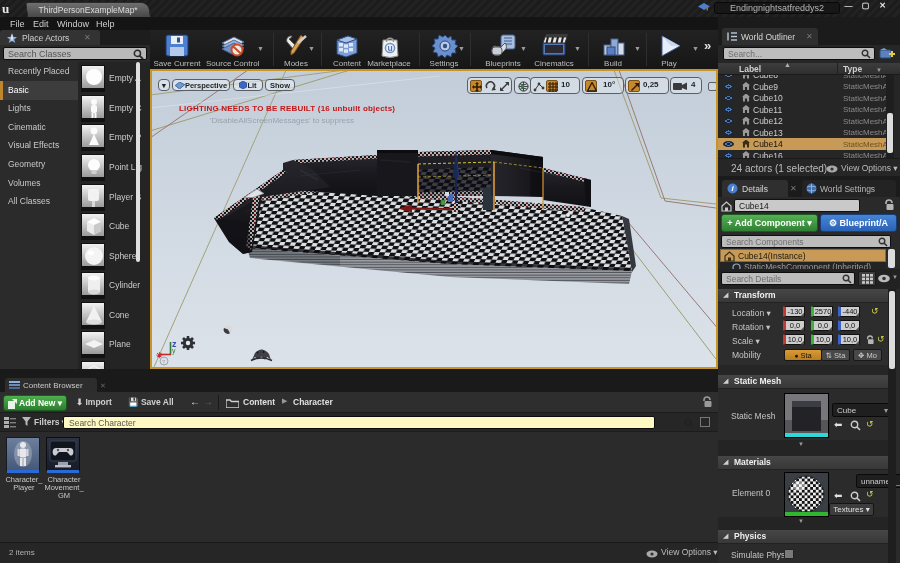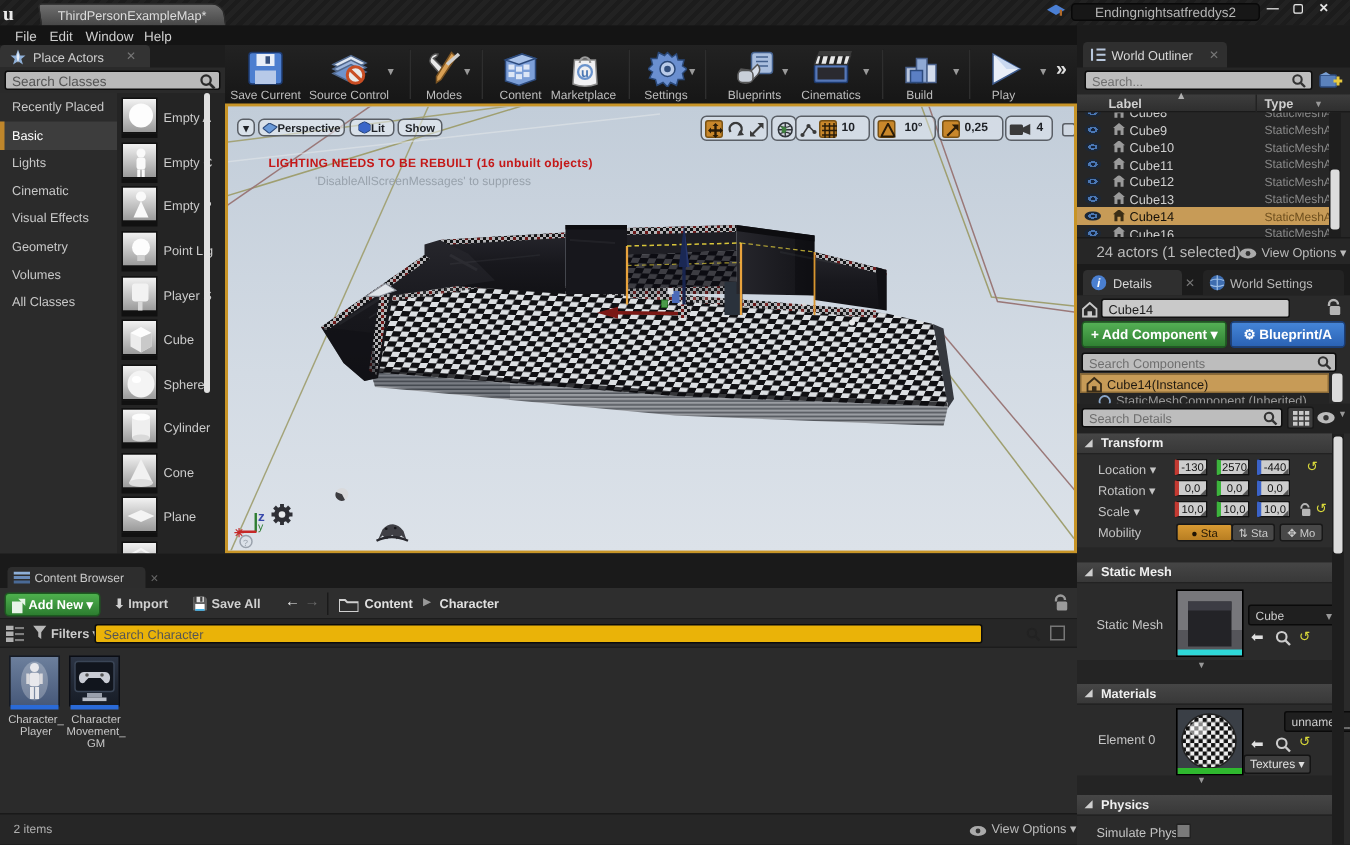--- a/index.html
+++ b/index.html
@@ -919,21 +919,21 @@
           <rect x="0" y="4" width="5" height="3" fill="#b0b0b0"></rect>
           <rect x="0" y="8" width="5" height="3" fill="#b0b0b0"></rect>
           <rect x="6" y="1" width="6" height="1.4" fill="#808080"></rect>
           <rect x="6" y="5" width="6" height="1.4" fill="#808080"></rect>
           <rect x="6" y="9" width="6" height="1.4" fill="#808080"></rect>
         </svg>
       <svg style="position:absolute;left:22px;top:4px;" width="9" height="10" viewBox="0 0 9 10">
           <polygon points="0,0 9,0 5.5,4.5 5.5,9 3.5,7.5 3.5,4.5" fill="#b8b8b8"></polygon>
         </svg>
       <span style="position:absolute;left:34px;top:4px;color:#ccc;font-size:8.5px;font-weight:bold;">Filters ▾</span>
-      <div style="position:absolute;left:63px;top:2.5px;width:592px;height:13px;background:#eab308;border:1px solid #0c0c0c;border-radius:2px;color:#555;font-size:8.5px;line-height:12px;padding-left:5px;">Search Character</div>
+      <div style="position:absolute;left:63px;top:2.5px;width:592px;height:13px;background:#fef9c3;border:1px solid #0c0c0c;border-radius:2px;color:#555;font-size:8.5px;line-height:12px;padding-left:5px;">Search Character</div>
       <svg style="position:absolute;left:684px;top:5px;" width="10" height="10" viewBox="0 0 10 10">
           <circle cx="4" cy="4" r="2.8" fill="none" stroke="#222" stroke-width="1.4"></circle>
           <line x1="6.2" y1="6.2" x2="9" y2="9" stroke="#222" stroke-width="1.6"></line>
         </svg>
       <div style="position:absolute;left:700px;top:4px;width:10px;height:10px;border:1px solid #777;"></div>
     </div>
 
     <div class="abs" style="left:0;top:63px;width:718px;height:110px;background:#2b2b2b;">
       <div style="position:absolute;left:6px;top:5px;width:34px;height:34px;background:linear-gradient(#6c7f9c,#47597a);border:1px solid #151a24;">
         <svg width="32" height="32" viewBox="0 0 32 32">

